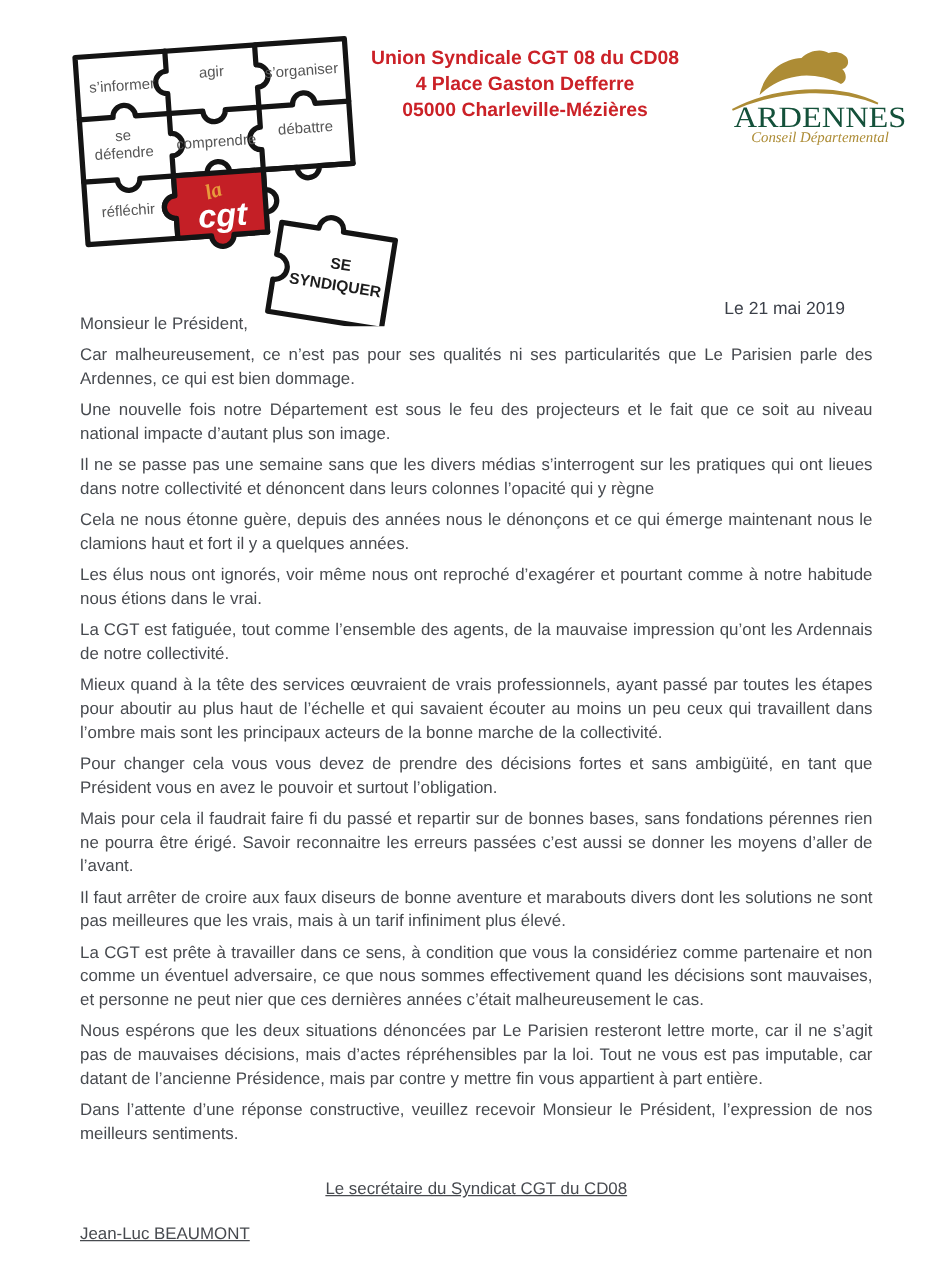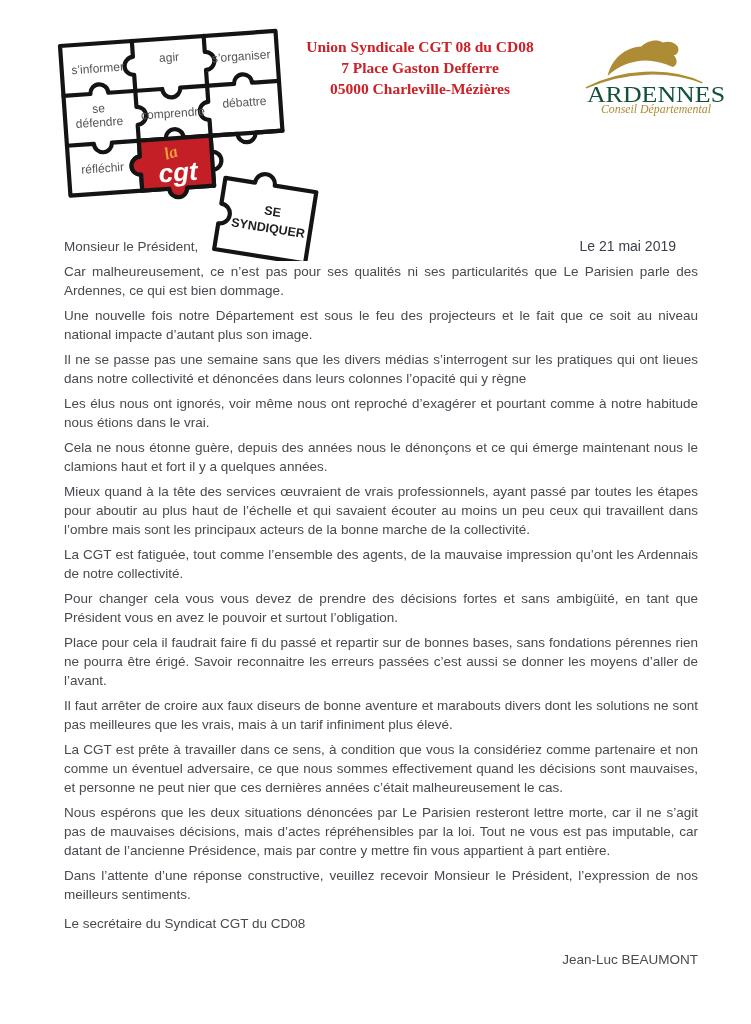--- a/index.html
+++ b/index.html
@@ -14,38 +14,38 @@
   html,body{margin:0;padding:0;}
   body{
     width:751px;height:1024px;background:#ffffff;position:relative;
     font-family:"Liberation Sans", sans-serif;color:var(--body-text);
   }
   .page{position:absolute;inset:0;background:#fff;overflow:hidden;}
 
   
   .union-block{
     position:absolute;left:270px;top:36px;width:300px;text-align:center;
-    color:var(--red);font-weight:bold;font-size:15.5px;line-height:21px;font-family:Liberation Serif, serif;
+    color:var(--red);font-weight:bold;font-size:15.5px;line-height:21px;
   }
   .ardennes-svg{position:absolute;left:582px;top:36px;}
   .cgt-logo-svg{position:absolute;left:50px;top:26px;}
 
   .date-line{
     position:absolute;top:210px;right:75px;font-size:14px;color:#3c4049;margin-top:28px;
   }
 
   
   .letter-body{
-    position:absolute;left:64px;top:237px;width:634px;
+    position:absolute;left:64px;top:249px;width:634px;
     font-size:13.5px;line-height:19px;color:var(--body-text);
   }
   .letter-body p{margin:0 0 6px 0;text-align:justify;}
   .letter-body p.salutation{text-align:left;}
-  .closing-role{margin-top:10px;}
-  .closing-name{margin-top:17px;text-align:right;}
+  .closing-role{margin-top:25px;text-align:center;text-decoration:underline;}
+  .closing-name{margin-top:17px;text-align:left;text-decoration:underline;}
 
   
   .pz{stroke:var(--ink);stroke-width:4.2;stroke-linecap:round;stroke-linejoin:round;}
   .pz-label{font-family:"Liberation Sans",sans-serif;fill:#565656;}
 </style>
 </head>
 <body>
 
 <div class="page">
 
@@ -75,47 +75,47 @@
 
     <g transform="translate(177,142) rotate(9)">
       <path class="pz" fill="#ffffff" d="M0,10 H30 a10,10 0 1 1 20,0 H92 V82 H0 V56 a10,10 0 1 0 0,-20 Z"></path>
       <text x="52" y="40" font-size="12.5" font-weight="600" text-anchor="middle" fill="#1d1d1d">SE</text>
       <text x="50" y="57" font-size="12.5" font-weight="600" text-anchor="middle" fill="#1d1d1d">SYNDIQUER</text>
     </g>
   </svg>
 
   <div class="union-block">
     <div>Union Syndicale CGT 08 du CD08</div>
-    <div>7 Place Gaston Defferre</div>
+    <div>4 Place Gaston Defferre</div>
     <div>05000 Charleville-Mézières</div>
   </div>
 
   <svg class="ardennes-svg" width="148" height="80" viewBox="0 0 150 80" aria-hidden="true">
     <g>
       <path d="M26,40 C30,22 44,11 60,10 C66,4 76,2 82,6 C88,4 94,6 97,10 C99,14 97,18 93,19 C97,23 97,29 92,31 C80,25 66,23 56,25 C44,27 34,32 26,40 Z" style="fill:var(--gold)"></path>
       <path d="M4,52 C45,34 90,34 122,47 C88,30 38,34 4,52 Z" style="fill:var(--gold)" stroke="var(--gold)" stroke-width="1.5"></path>
     </g>
     <text x="5" y="66" font-family="Liberation Serif, serif" font-size="24" textLength="140" lengthAdjust="spacingAndGlyphs" style="fill:var(--green)">ARDENNES</text>
     <text x="75" y="78" text-anchor="middle" font-family="Liberation Serif, serif" font-style="italic" font-size="12" style="fill:var(--gold)">Conseil Départemental</text>
   </svg>
 
   <div class="date-line">Le 21 mai 2019</div>
 
   <div class="letter-body">
     <p class="salutation">Monsieur le Président,</p>
     <div>
         <p>Car malheureusement, ce n’est pas pour ses qualités ni ses particularités que Le Parisien parle des Ardennes, ce qui est bien dommage.</p>
         <p>Une nouvelle fois notre Département est sous le feu des projecteurs et le fait que ce soit au niveau national impacte d’autant plus son image.</p>
-        <p>Il ne se passe pas une semaine sans que les divers médias s’interrogent sur les pratiques qui ont lieues dans notre collectivité et dénoncées dans leurs colonnes l’opacité qui y règne</p>
+        <p>Il ne se passe pas une semaine sans que les divers médias s’interrogent sur les pratiques qui ont lieues dans notre collectivité et dénoncent dans leurs colonnes l’opacité qui y règne</p>
+        <p>Cela ne nous étonne guère, depuis des années nous le dénonçons et ce qui émerge maintenant nous le clamions haut et fort il y a quelques années.</p>
         <p>Les élus nous ont ignorés, voir même nous ont reproché d’exagérer et pourtant comme à notre habitude nous étions dans le vrai.</p>
-        <p>Cela ne nous étonne guère, depuis des années nous le dénonçons et ce qui émerge maintenant nous le clamions haut et fort il y a quelques années.</p>
+        <p>La CGT est fatiguée, tout comme l’ensemble des agents, de la mauvaise impression qu’ont les Ardennais de notre collectivité.</p>
         <p>Mieux quand à la tête des services œuvraient de vrais professionnels, ayant passé par toutes les étapes pour aboutir au plus haut de l’échelle et qui savaient écouter au moins un peu ceux qui travaillent dans l’ombre mais sont les principaux acteurs de la bonne marche de la collectivité.</p>
-        <p>La CGT est fatiguée, tout comme l’ensemble des agents, de la mauvaise impression qu’ont les Ardennais de notre collectivité.</p>
         <p>Pour changer cela vous vous devez de prendre des décisions fortes et sans ambigüité, en tant que Président vous en avez le pouvoir et surtout l’obligation.</p>
-        <p>Place pour cela il faudrait faire fi du passé et repartir sur de bonnes bases, sans fondations pérennes rien ne pourra être érigé. Savoir reconnaitre les erreurs passées c’est aussi se donner les moyens d’aller de l’avant.</p>
+        <p>Mais pour cela il faudrait faire fi du passé et repartir sur de bonnes bases, sans fondations pérennes rien ne pourra être érigé. Savoir reconnaitre les erreurs passées c’est aussi se donner les moyens d’aller de l’avant.</p>
         <p>Il faut arrêter de croire aux faux diseurs de bonne aventure et marabouts divers dont les solutions ne sont pas meilleures que les vrais, mais à un tarif infiniment plus élevé.</p>
         <p>La CGT est prête à travailler dans ce sens, à condition que vous la considériez comme partenaire et non comme un éventuel adversaire, ce que nous sommes effectivement quand les décisions sont mauvaises, et personne ne peut nier que ces dernières années c’était malheureusement le cas.</p>
         <p>Nous espérons que les deux situations dénoncées par Le Parisien resteront lettre morte, car il ne s’agit pas de mauvaises décisions, mais d’actes répréhensibles par la loi. Tout ne vous est pas imputable, car datant de l’ancienne Présidence, mais par contre y mettre fin vous appartient à part entière.</p>
         <p>Dans l’attente d’une réponse constructive, veuillez recevoir Monsieur le Président, l’expression de nos meilleurs sentiments.</p>
       </div>
     <div class="closing-role">Le secrétaire du Syndicat CGT du CD08</div>
     <div class="closing-name">Jean-Luc BEAUMONT</div>
   </div>
 
 </div>

